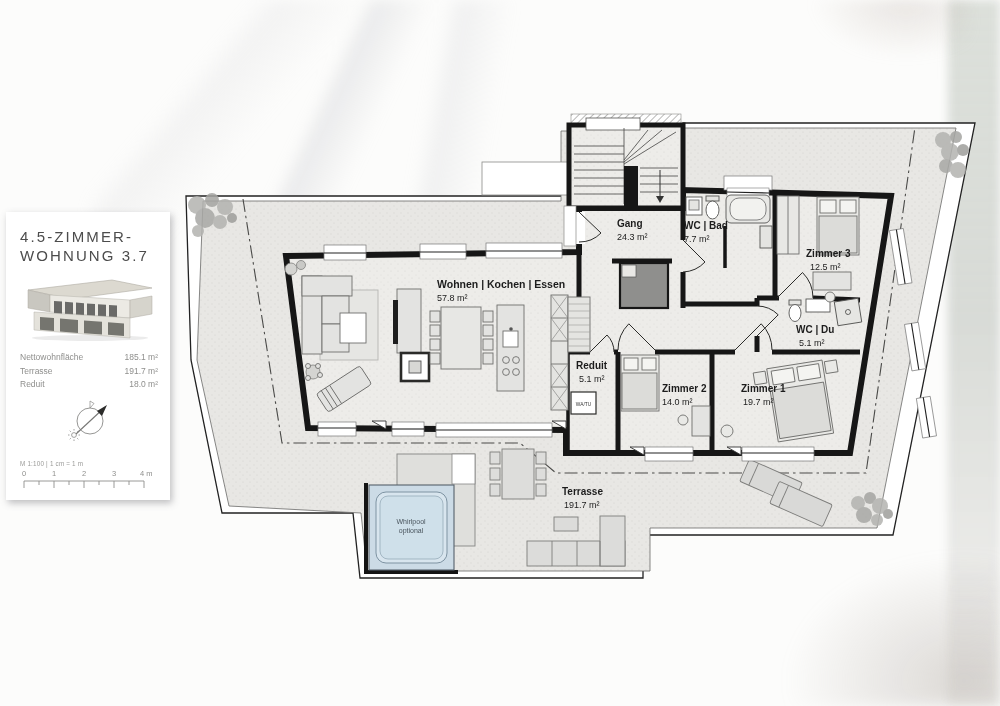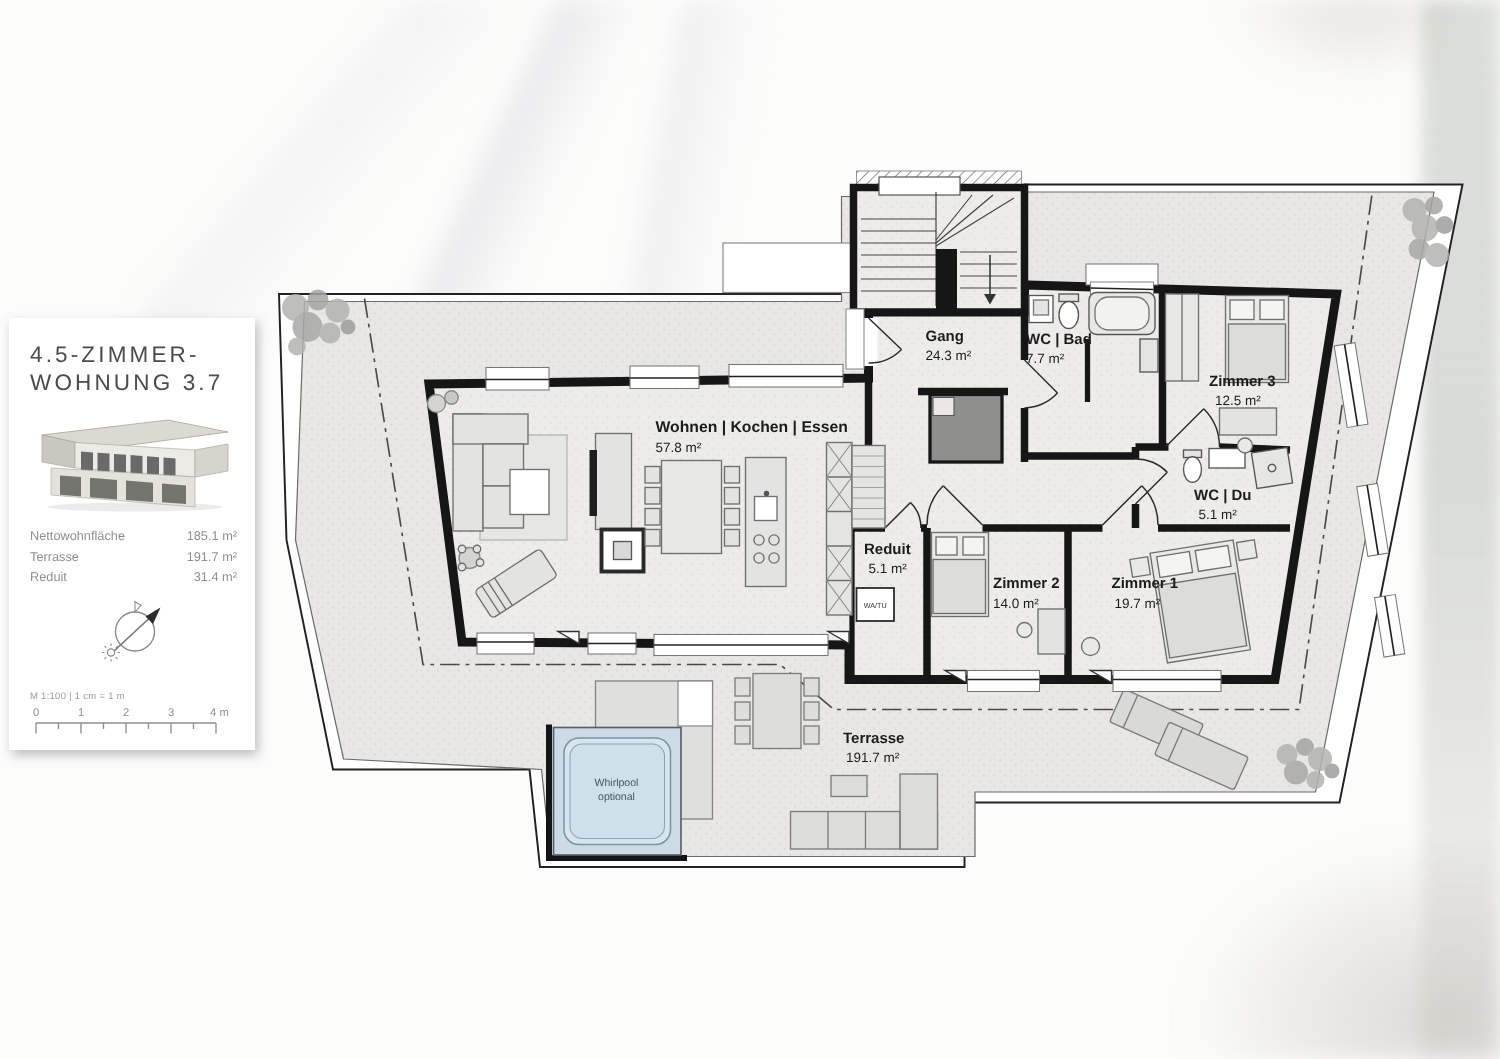--- a/index.html
+++ b/index.html
@@ -458,21 +458,21 @@
     <div class="row">
       <span>Nettowohnfläche</span>
       <span>185.1 m²</span>
     </div>
     <div class="row">
       <span>Terrasse</span>
       <span>191.7 m²</span>
     </div>
     <div class="row">
       <span>Reduit</span>
-      <span>31.4 m²</span>
+      <span>18.0 m²</span>
     </div>
   </div>
 
   <div class="compass-wrap">
     <svg width="52" height="50" viewBox="0 0 52 50">
       <circle cx="27" cy="25" r="13" fill="none" stroke="#8a8a88" stroke-width="0.9"></circle>
       <line x1="13" y1="38" x2="41" y2="12" stroke="#777775" stroke-width="1.1"></line>
       <path d="M44,9 L34,15 L39,20 Z" fill="#2c2c2a"></path>
       <g stroke="#8a8a88" stroke-width="0.8">
         <circle cx="11" cy="39" r="2.4" fill="none"></circle>

